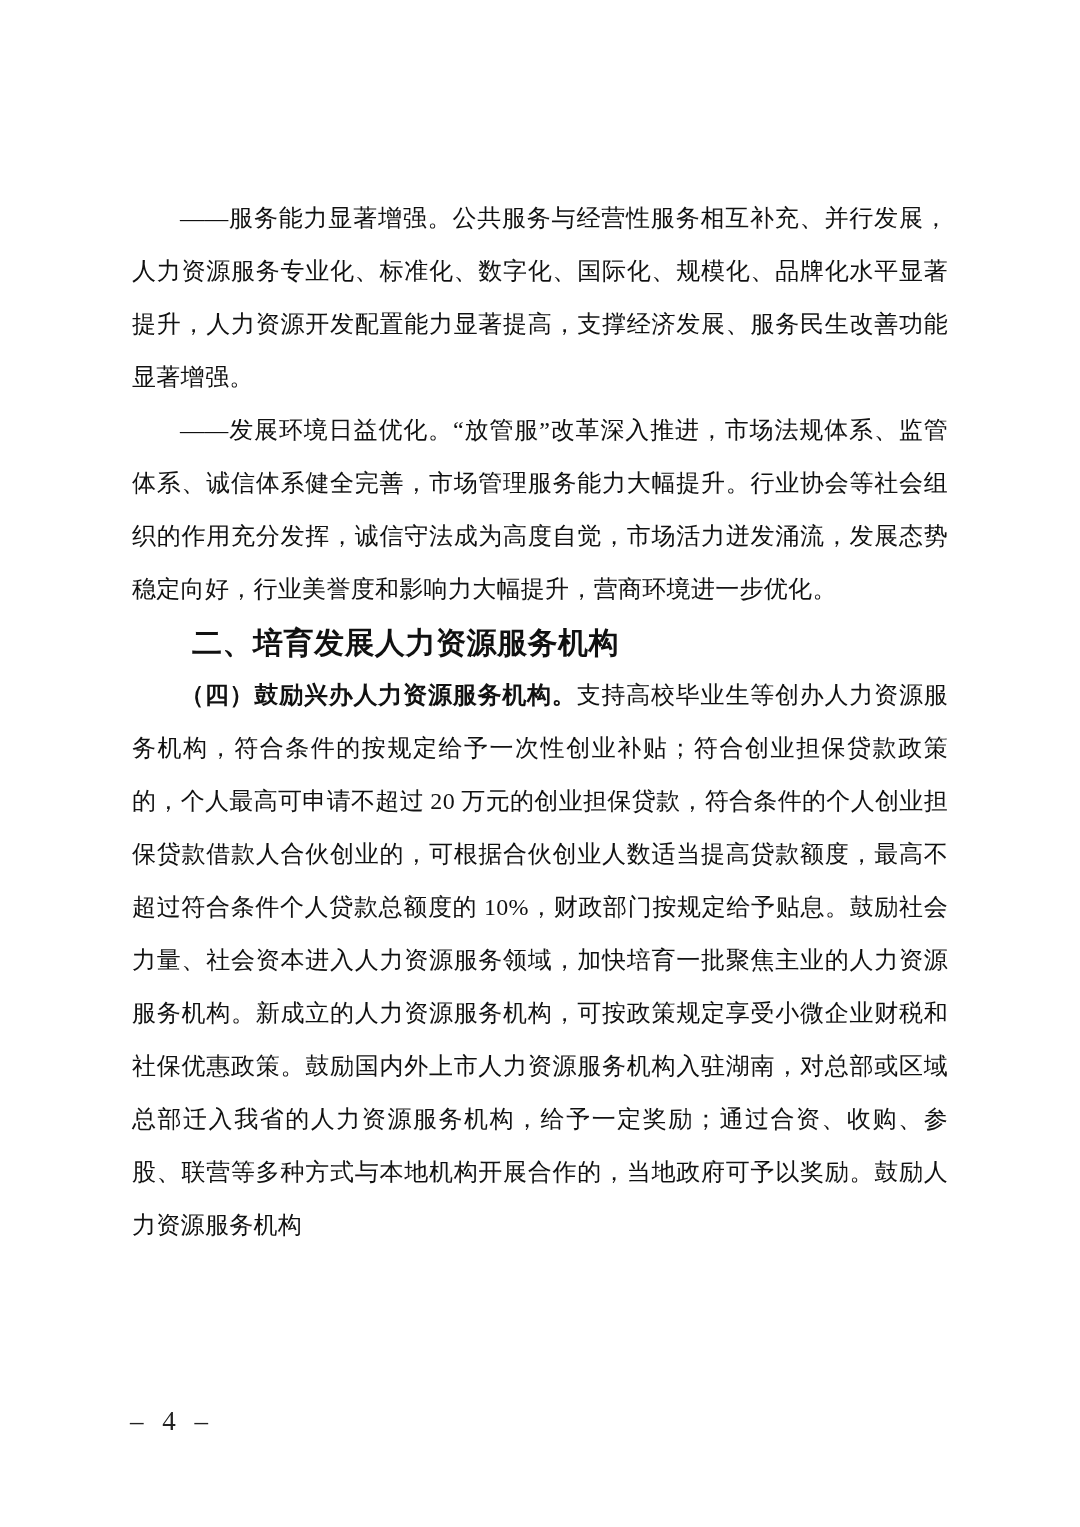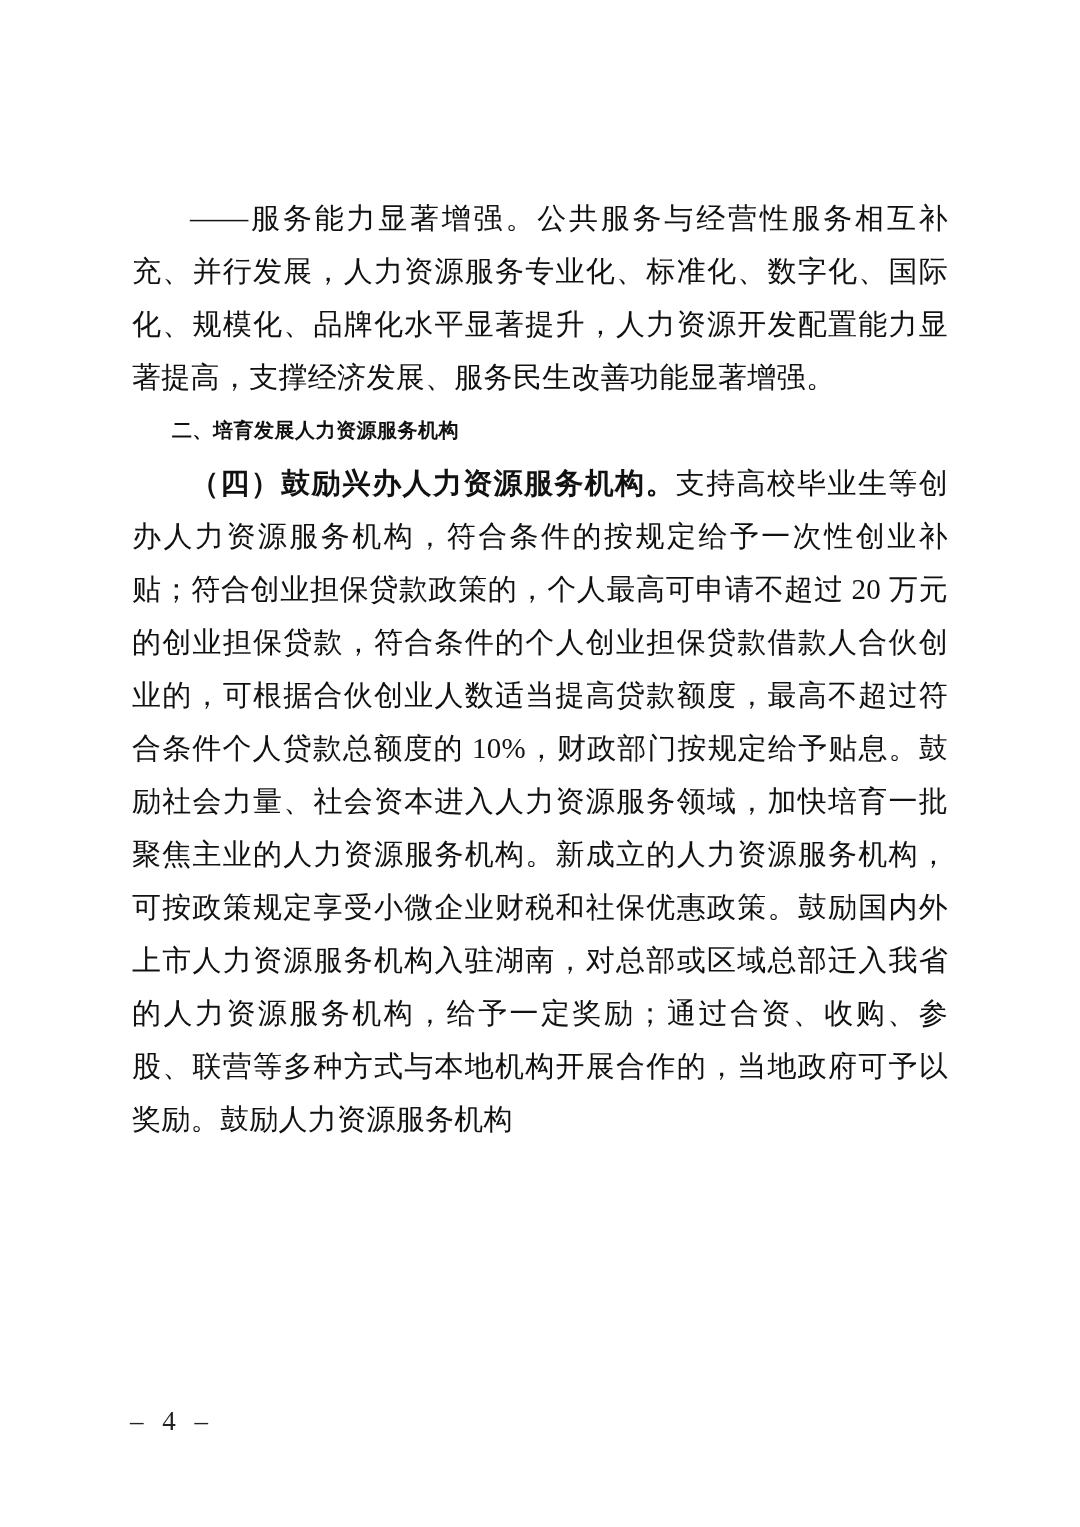--- a/index.html
+++ b/index.html
@@ -17,39 +17,39 @@
     font-family: "Liberation Serif", "DejaVu Serif", serif;
   }
   .content {
     position: absolute;
     left: 132px;
     top: 192px;
     width: 816px;
   }
   .para {
     margin: 0;
-    font-size: 29px;
+    font-size: 24px;
     line-height: 53px;
     text-indent: 2em;
     text-align: justify;
     text-align-last: left;
     text-justify: inter-ideograph;
     letter-spacing: 0.3px;
     word-break: break-all;
   }
   .lead {
     
     font-weight: 400;
   }
   .lead-bold {
     font-weight: 700;
   }
   .heading {
     margin: 0;
-    font-size: 20px;
+    font-size: 30px;
     line-height: 53px;
     font-weight: 700;
     text-indent: 2em;
     font-family: Liberation Sans, sans-serif;
     letter-spacing: 0.5px;
   }
   .footer {
     position: absolute;
     left: 130px;
     top: 1403px;
@@ -62,20 +62,21 @@
 </style>
 </head>
 <body>
 
 <div class="page">
 
   <main class="content">
 
     <p class="para"><span class="lead">——服务能力显著增强。</span><span>公共服务与经营性服务相互补充、并行发展，人力资源服务专业化、标准化、数字化、国际化、规模化、品牌化水平显著提升，人力资源开发配置能力显著提高，支撑经济发展、服务民生改善功能显著增强。</span></p>
 
+    <p class="para"><span class="lead">——发展环境日益优化。</span><span>“放管服”改革深入推进，市场法规体系、监管体系、诚信体系健全完善，市场管理服务能力大幅提升。行业协会等社会组织的作用充分发挥，诚信守法成为高度自觉，市场活力迸发涌流，发展态势稳定向好，行业美誉度和影响力大幅提升，营商环境进一步优化。</span></p>
 
     <h2 class="heading">二、培育发展人力资源服务机构</h2>
 
     <p class="para"><span class="lead lead-bold">（四）鼓励兴办人力资源服务机构。</span><span>支持高校毕业生等创办人力资源服务机构，符合条件的按规定给予一次性创业补贴；符合创业担保贷款政策的，个人最高可申请不超过 20 万元的创业担保贷款，符合条件的个人创业担保贷款借款人合伙创业的，可根据合伙创业人数适当提高贷款额度，最高不超过符合条件个人贷款总额度的 10%，财政部门按规定给予贴息。鼓励社会力量、社会资本进入人力资源服务领域，加快培育一批聚焦主业的人力资源服务机构。新成立的人力资源服务机构，可按政策规定享受小微企业财税和社保优惠政策。鼓励国内外上市人力资源服务机构入驻湖南，对总部或区域总部迁入我省的人力资源服务机构，给予一定奖励；通过合资、收购、参股、联营等多种方式与本地机构开展合作的，当地政府可予以奖励。鼓励人力资源服务机构</span></p>
 
   </main>
 
   <footer class="footer">
     <span>– 4 –</span>
   </footer>

